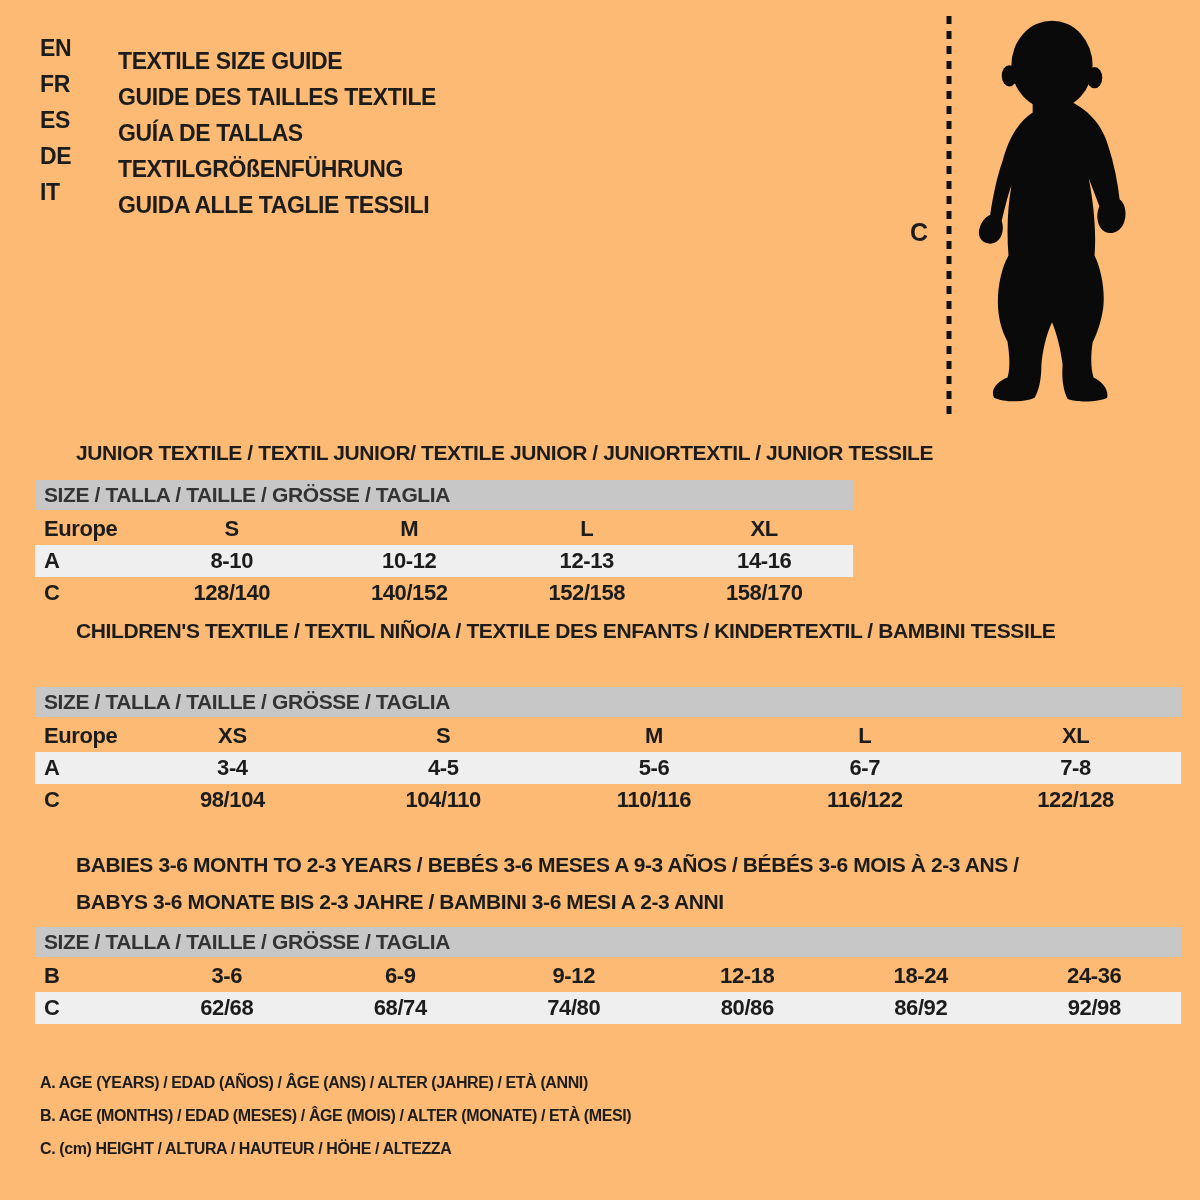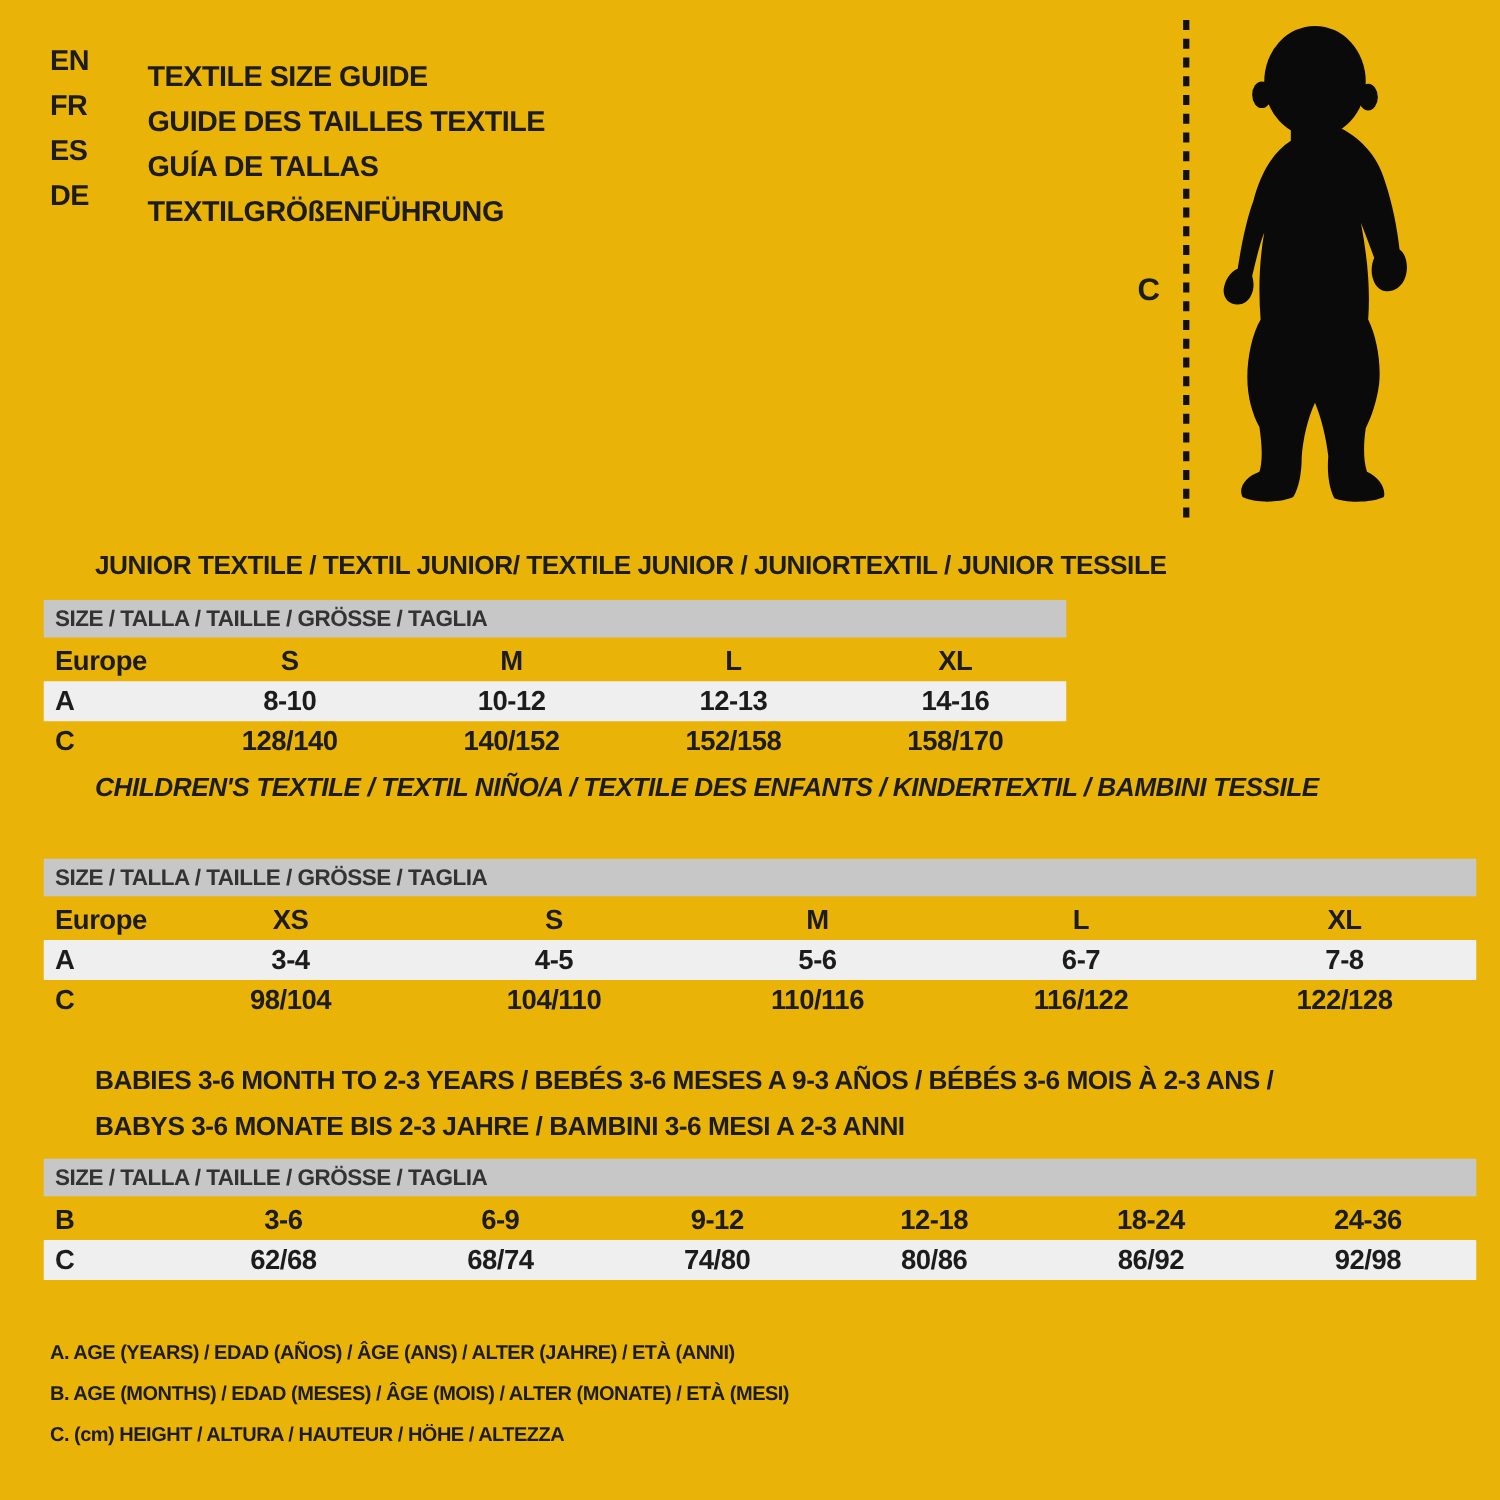--- a/index.html
+++ b/index.html
@@ -3,41 +3,41 @@
 <meta charset="utf-8">
 <style>
   :root{
     --header-bg:#c7c7c7;
     --stripe-bg:#efefef;
     --text:#1c1c1c;
     --header-text:#333333;
   }
   *{margin:0;padding:0;box-sizing:border-box;}
   body{background:#ffffff;font-family:"Liberation Sans", sans-serif;font-weight:bold;color:var(--text);}
-  .page{position:relative;width:1200px;height:1200px;background:#eab308;overflow:hidden;
+  .page{position:relative;width:1200px;height:1200px;background:#fdba74;overflow:hidden;
         letter-spacing:-0.4px;font-stretch:condensed;}
 
   
   .lang-list{position:absolute;left:40px;top:30px;}
   .lang-row{display:flex;height:36px;align-items:center;font-size:23px;}
   .lang-code{flex:0 0 78px;}
   .lang-title{flex:1;white-space:nowrap;margin-top:27px;}
 
   
   .height-line{position:absolute;left:946px;top:16px;width:6px;height:400px;}
   .height-label{position:absolute;left:910px;top:218px;font-size:25px;}
   .baby{position:absolute;left:962px;top:12px;width:180px;height:406px;}
 
   
   .section-title{position:absolute;font-size:21px;line-height:37px;white-space:nowrap;margin-left:36px;}
 
   
   .size-table{position:absolute;font-size:22px;}
   .thead{height:30px;line-height:30px;background:var(--header-bg);color:var(--header-text);
-         padding-left:9px;font-size:18px;margin-bottom:3px;}
+         padding-left:9px;font-size:21px;margin-bottom:3px;}
   .trow{display:flex;height:32px;align-items:center;}
   .trow.stripe{background:var(--stripe-bg);}
   .cell{white-space:nowrap;}
   .label-cell{padding-left:9px;text-align:left;}
   .value-cell{flex:1;text-align:center;}
   .t1 .label-cell{flex:0 0 108px;}
   .t2 .label-cell{flex:0 0 92px;}
   .t3 .label-cell{flex:0 0 105px;}
 
   
@@ -58,20 +58,24 @@
       <span class="lang-code">FR</span>
       <span class="lang-title">GUIDE DES TAILLES TEXTILE</span>
     </div>
     <div class="lang-row">
       <span class="lang-code">ES</span>
       <span class="lang-title">GUÍA DE TALLAS</span>
     </div>
     <div class="lang-row">
       <span class="lang-code">DE</span>
       <span class="lang-title">TEXTILGRÖßENFÜHRUNG</span>
+    </div>
+    <div class="lang-row">
+      <span class="lang-code">IT</span>
+      <span class="lang-title">GUIDA ALLE TAGLIE TESSILI</span>
     </div>
   </div>
 
   <svg class="height-line" viewBox="0 0 6 400" preserveAspectRatio="none">
     <line x1="3" y1="0" x2="3" y2="400" stroke="#111111" stroke-width="5" stroke-dasharray="8,7"></line>
   </svg>
   <div class="height-label">C</div>
   <svg class="baby" viewBox="0 0 180 420" preserveAspectRatio="xMidYMid meet">
     <g fill="#0a0a0a">
       <ellipse cx="90" cy="55" rx="42" ry="46"></ellipse>
@@ -128,21 +132,21 @@
       </div>
     <div class="trow">
         <div class="cell label-cell">C</div>
         <div class="cell value-cell">128/140</div>
         <div class="cell value-cell">140/152</div>
         <div class="cell value-cell">152/158</div>
         <div class="cell value-cell">158/170</div>
       </div>
   </div>
 
-  <div class="section-title" style="left:40px;top:612px;font-style:italic;">CHILDREN'S TEXTILE / TEXTIL NIÑO/A / TEXTILE DES ENFANTS / KINDERTEXTIL / BAMBINI TESSILE</div>
+  <div class="section-title" style="left:40px;top:612px;">CHILDREN'S TEXTILE / TEXTIL NIÑO/A / TEXTILE DES ENFANTS / KINDERTEXTIL / BAMBINI TESSILE</div>
   <div class="size-table t2" style="left:35px;top:687px;width:1146px;">
     <div class="thead">SIZE / TALLA / TAILLE / GRÖSSE / TAGLIA</div>
     <div class="trow">
         <div class="cell label-cell">Europe</div>
         <div class="cell value-cell">XS</div>
         <div class="cell value-cell">S</div>
         <div class="cell value-cell">M</div>
         <div class="cell value-cell">L</div>
         <div class="cell value-cell">XL</div>
       </div>

